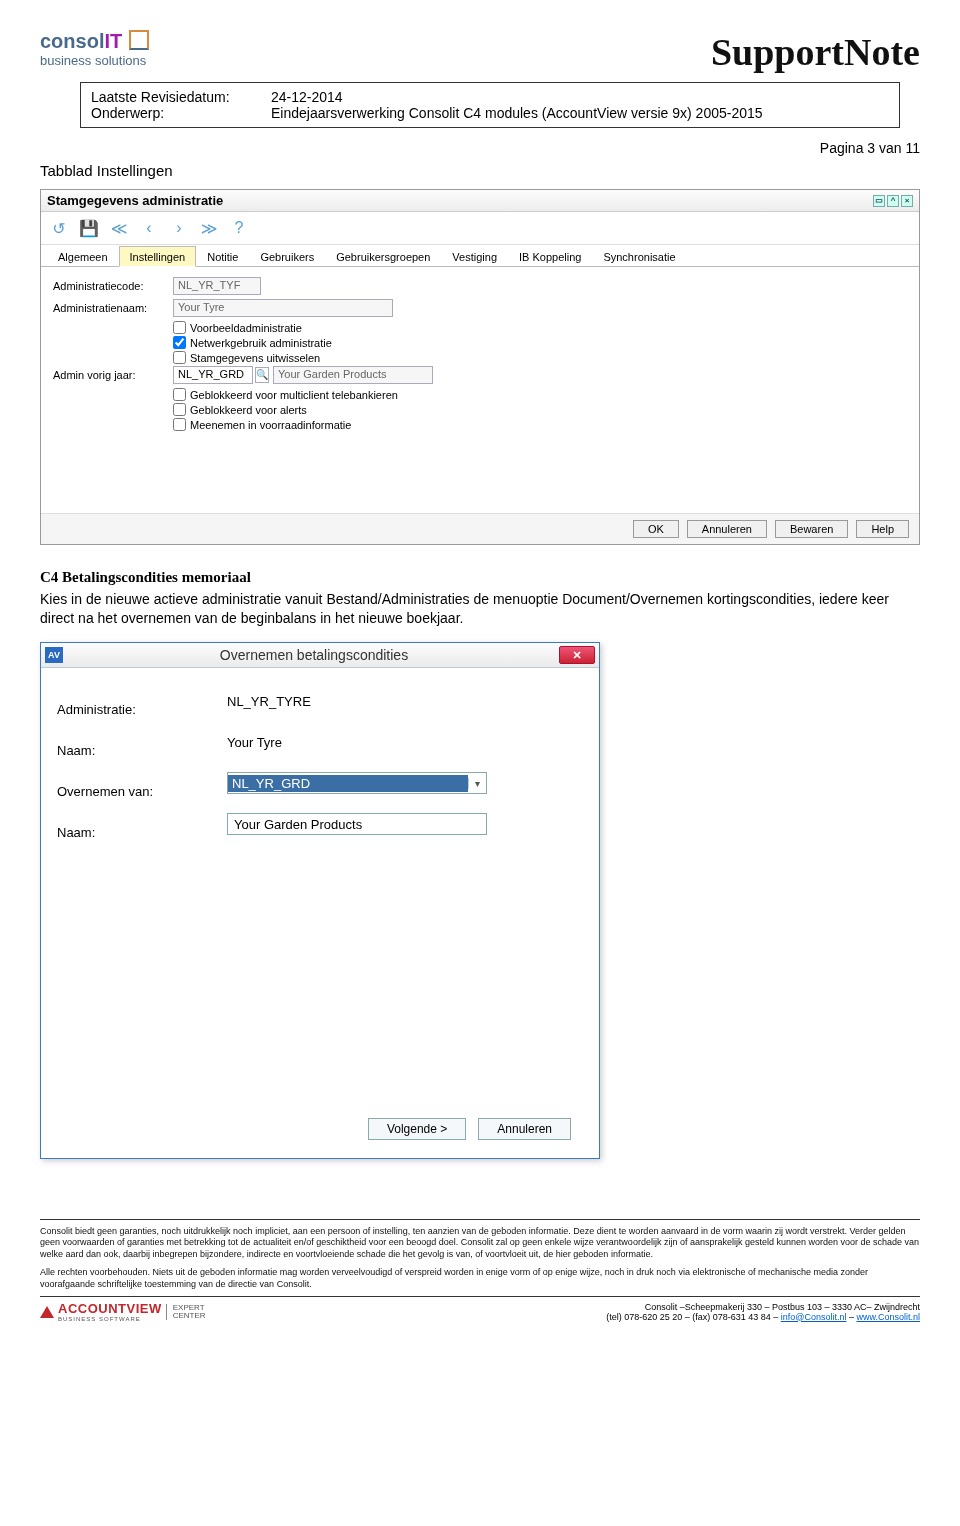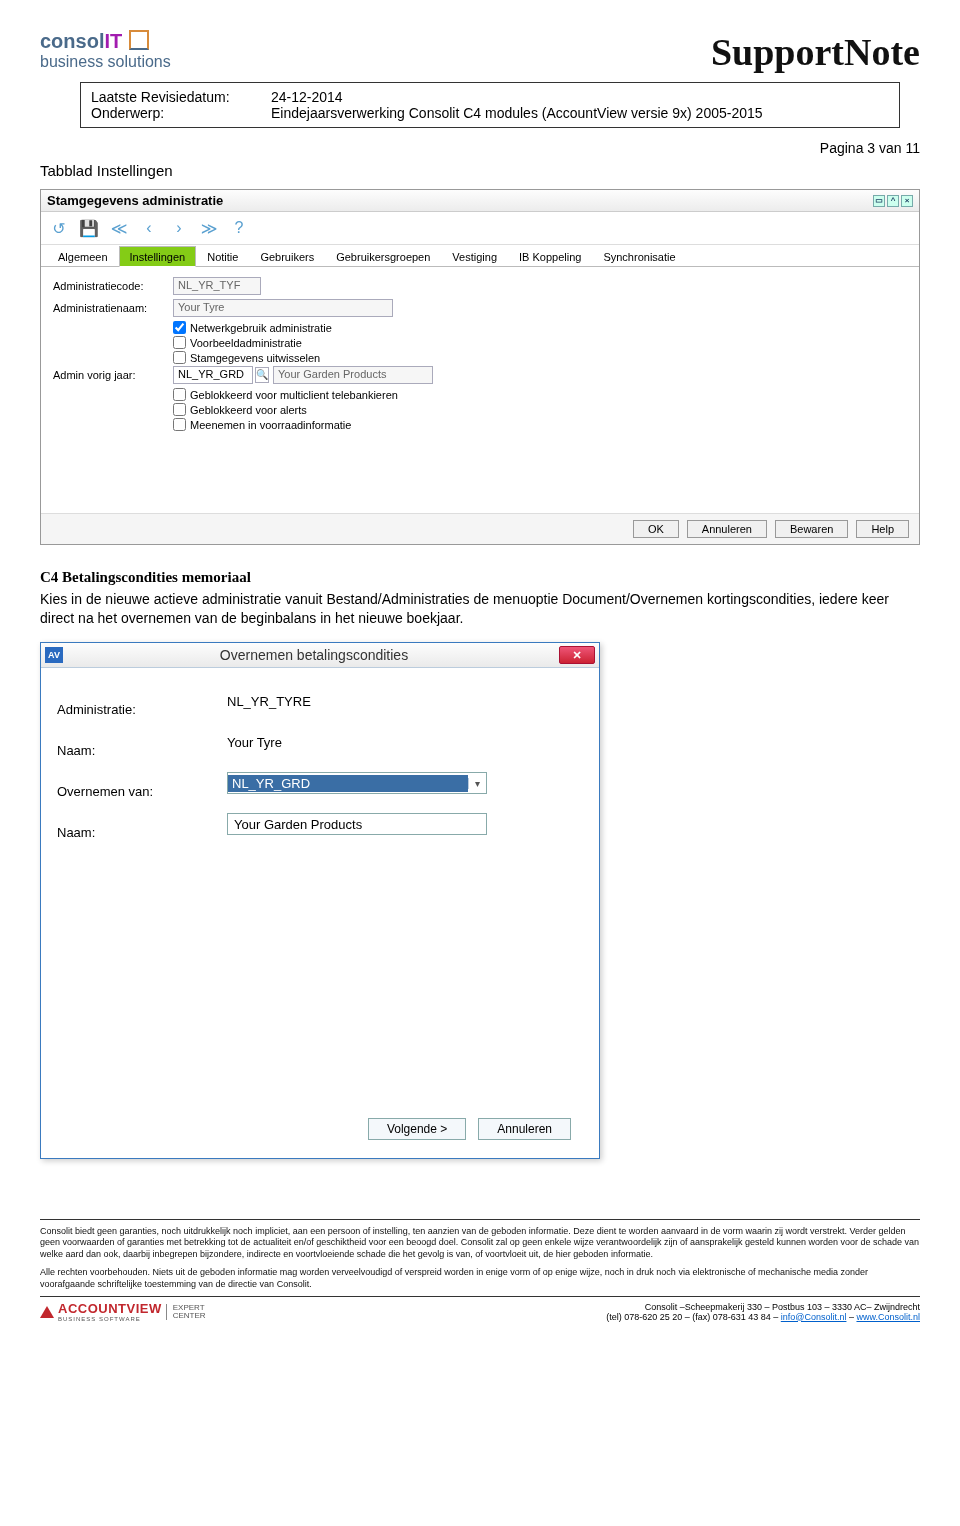--- a/index.html
+++ b/index.html
@@ -4,21 +4,21 @@
 <style>
   * { box-sizing: border-box; margin: 0; padding: 0; }
   body { width: 960px; background: white; font-family: Verdana, Arial, sans-serif; color: #000; }
   .page { padding: 30px 40px 10px 40px; }
   
   
   .header-row { display: flex; align-items: flex-start; margin-bottom: 8px; }
   .logo-box { width: 200px; }
   .logo-consol { color: #4a6a8a; font-weight: bold; font-size: 20px; display: inline; }
   .logo-it { color: #a21caf; font-weight: bold; font-size: 20px; display: inline; }
-  .logo-sub { color: #4a6a8a; font-size: 16px; }
+  .logo-sub { color: #4a6a8a; font-size: 13px; }
   .logo-square { display: inline-block; width: 20px; height: 20px; border: 2px solid #d88b3a; border-bottom: 2px solid #4a6a8a; margin-left: 2px; vertical-align: top; }
   .title-right { flex: 1; text-align: right; }
   .supportnote { font-size: 38px; font-family: 'Times New Roman', serif; font-weight: bold; color: #111; }
   
   .meta-box { border: 1px solid #333; padding: 6px 10px; margin: 0 20px 0 40px; font-size: 14px; }
   .meta-row { display: flex; }
   .meta-label { width: 180px; }
   .meta-val { flex: 1; }
   
   .page-num { text-align: right; font-size: 14px; margin: 12px 0 6px 0; }
@@ -27,21 +27,21 @@
   
   
   .shot1 { border: 1px solid #999; font-family: 'Segoe UI', Tahoma, sans-serif; font-size: 11px; background: #fff; margin-bottom: 24px; }
   .shot1-titlebar { background: linear-gradient(#fdfdfd,#ececec); padding: 3px 6px; font-weight: bold; font-size: 13px; display:flex; align-items:center; justify-content:space-between; border-bottom:1px solid #ccc; }
   .tb-icons { display:flex; gap:2px; }
   .tb-ic { width:12px; height:12px; border:1px solid #7aa; background:#cfe; font-size:8px; text-align:center; line-height:10px; color:#246; }
   .shot1-toolbar { padding: 6px 8px; display:flex; gap:10px; align-items:center; border-bottom:1px solid #ddd; }
   .tool-ic { width:20px; height:20px; display:inline-flex; align-items:center; justify-content:center; color:#5aa0d0; font-size:16px; }
   .shot1-tabs { display:flex; border-bottom:1px solid #bbb; padding: 0 6px; font-size:11px; }
   .shot1-tab { padding: 4px 10px 3px 10px; border: 1px solid transparent; position:relative; top:1px; cursor:pointer; }
-  .shot1-tab.active { border:1px solid #bbb; border-bottom:1px solid #fff; background:#84cc16; }
+  .shot1-tab.active { border:1px solid #bbb; border-bottom:1px solid #fff; background:#fef9c3; }
   
   .shot1-body { padding: 10px 12px 80px 12px; min-height: 220px; }
   .form-row { display:flex; align-items:center; margin-bottom:4px; }
   .form-label { width:120px; font-size:11px; }
   .form-input { border:1px solid #aab; padding:1px 4px; font-size:11px; background:#fff; height:18px; }
   .form-input.ro { background:#f6f6f6; color:#666; }
   .chk { display:flex; align-items:center; margin-left:120px; font-size:11px; margin-bottom:2px; }
   .chk input { margin-right:4px; }
   .lookup { width:14px; height:16px; border:1px solid #aab; margin-left:2px; text-align:center; font-size:10px; line-height:14px; color:#888; }
   
@@ -147,26 +147,26 @@
     <div class="shot1-body">
       <div class="form-row">
         <div class="form-label">Administratiecode:</div>
         <div class="form-input ro" style="width:88px;">NL_YR_TYF</div>
       </div>
       <div class="form-row">
         <div class="form-label">Administratienaam:</div>
         <div class="form-input ro" style="width:220px;">Your Tyre</div>
       </div>
       <div class="chk">
+          <input type="checkbox" style="">
+          <span>Voorbeeldadministratie</span>
+        </div>
+      <div class="chk">
           <input type="checkbox" checked="" style="">
           <span>Netwerkgebruik administratie</span>
-        </div>
-      <div class="chk">
-          <input type="checkbox" style="">
-          <span>Voorbeeldadministratie</span>
         </div>
       <div class="chk">
           <input type="checkbox" style="">
           <span>Stamgegevens uitwisselen</span>
         </div>
       <div class="form-row">
         <div class="form-label">Admin vorig jaar:</div>
         <div class="form-input" style="width:80px;">NL_YR_GRD</div>
         <div class="lookup">🔍</div>
         <div class="form-input ro" style="width:160px; margin-left:4px;">Your Garden Products</div>

